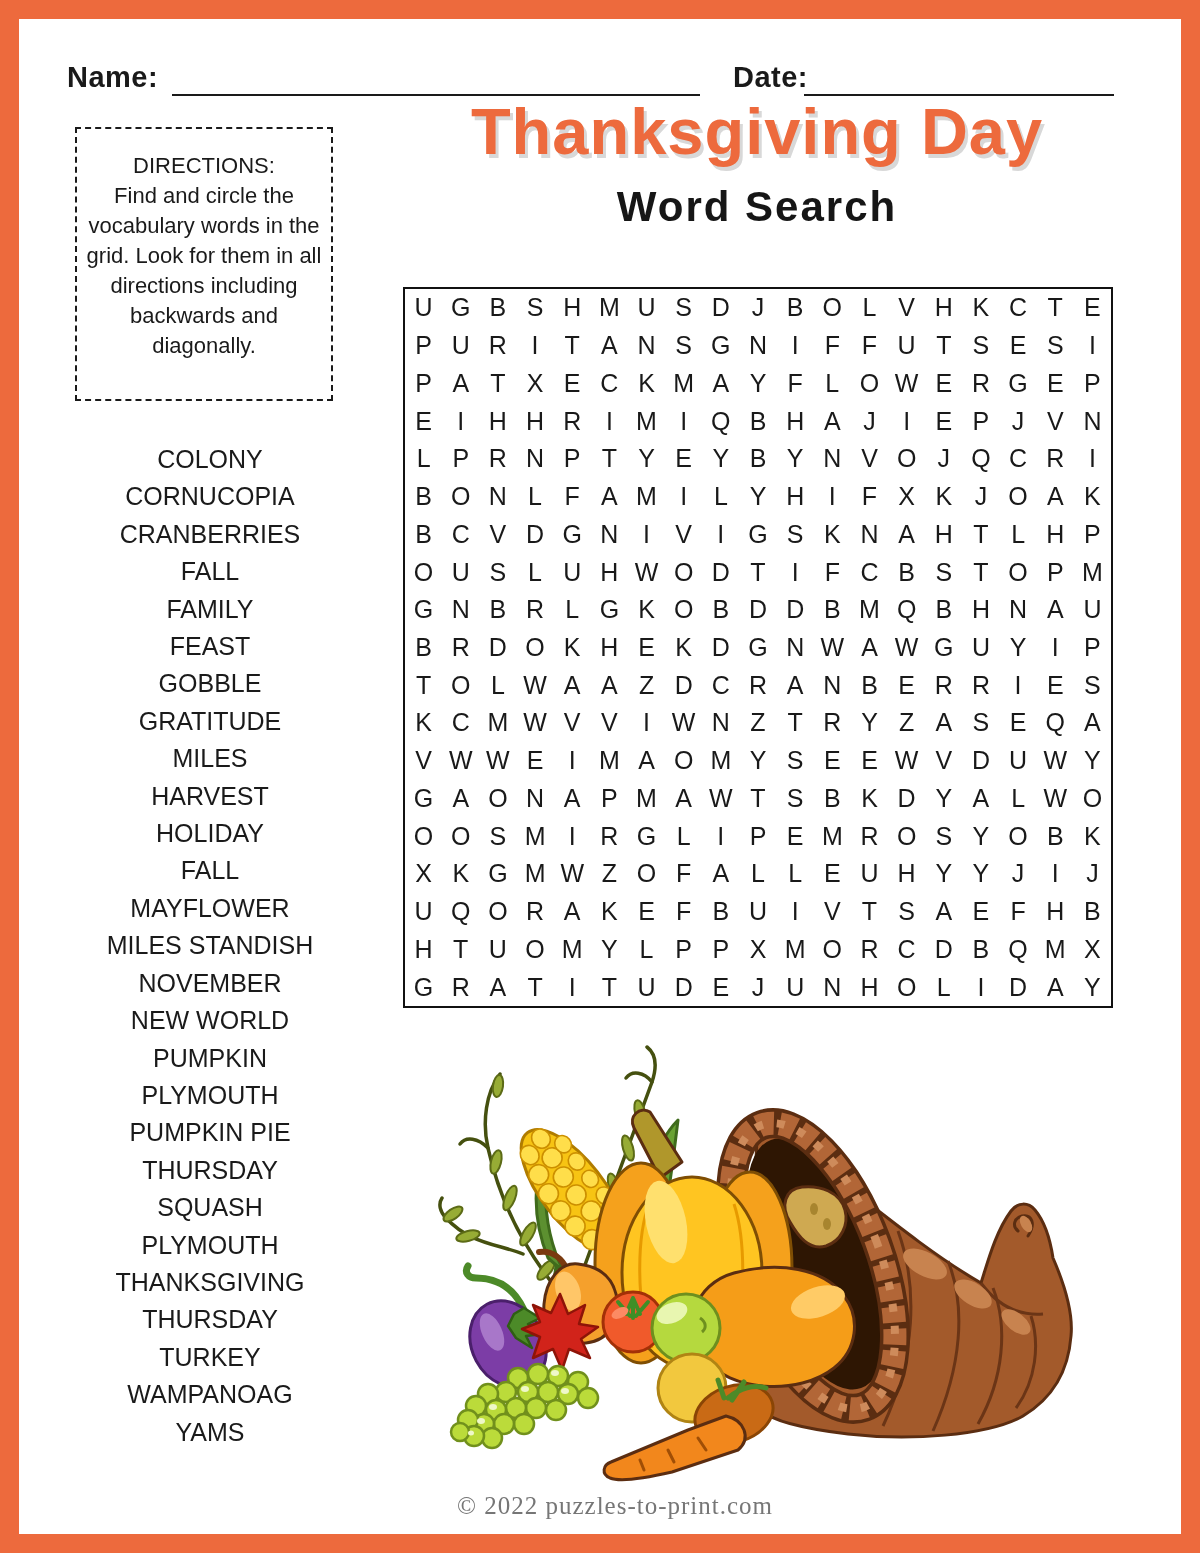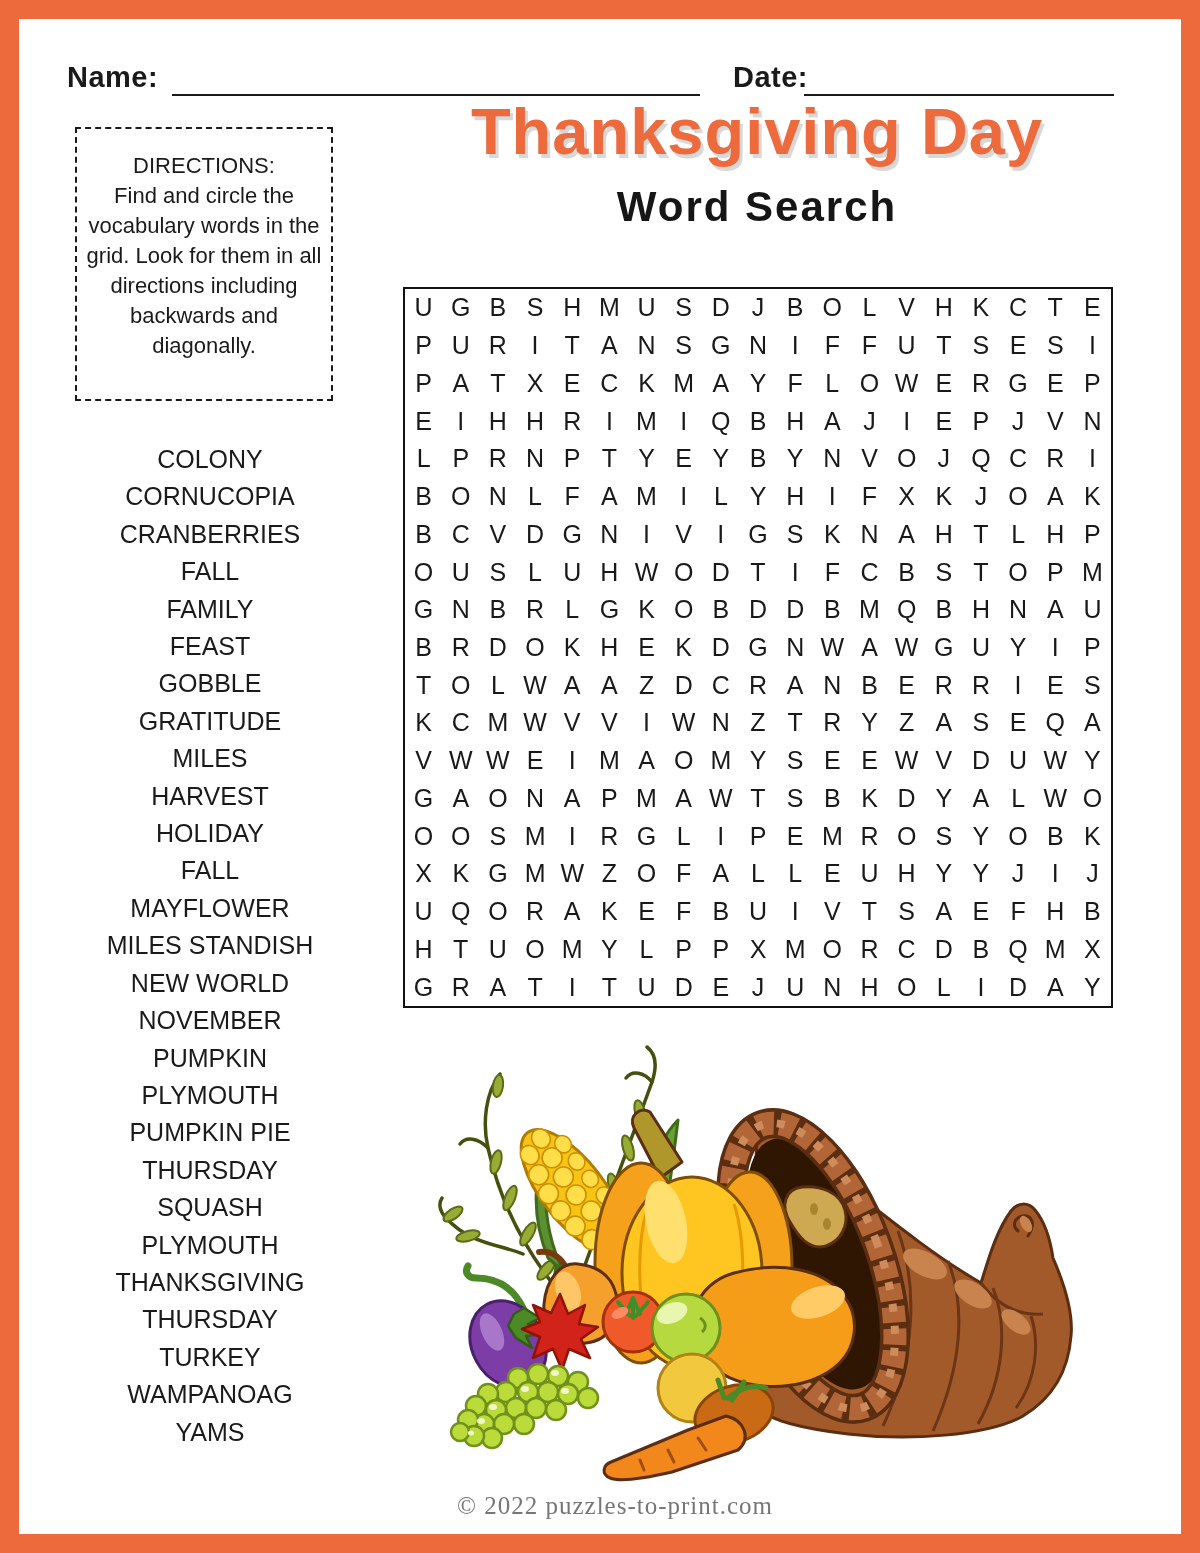--- a/index.html
+++ b/index.html
@@ -75,22 +75,22 @@
       <li>FAMILY</li>
       <li>FEAST</li>
       <li>GOBBLE</li>
       <li>GRATITUDE</li>
       <li>MILES</li>
       <li>HARVEST</li>
       <li>HOLIDAY</li>
       <li>FALL</li>
       <li>MAYFLOWER</li>
       <li>MILES STANDISH</li>
+      <li>NOVEMBER</li>
       <li>NEW WORLD</li>
-      <li>NOVEMBER</li>
       <li>PUMPKIN</li>
       <li>PLYMOUTH</li>
       <li>PUMPKIN PIE</li>
       <li>THURSDAY</li>
       <li>SQUASH</li>
       <li>PLYMOUTH</li>
       <li>THANKSGIVING</li>
       <li>THURSDAY</li>
       <li>TURKEY</li>
       <li>WAMPANOAG</li>

